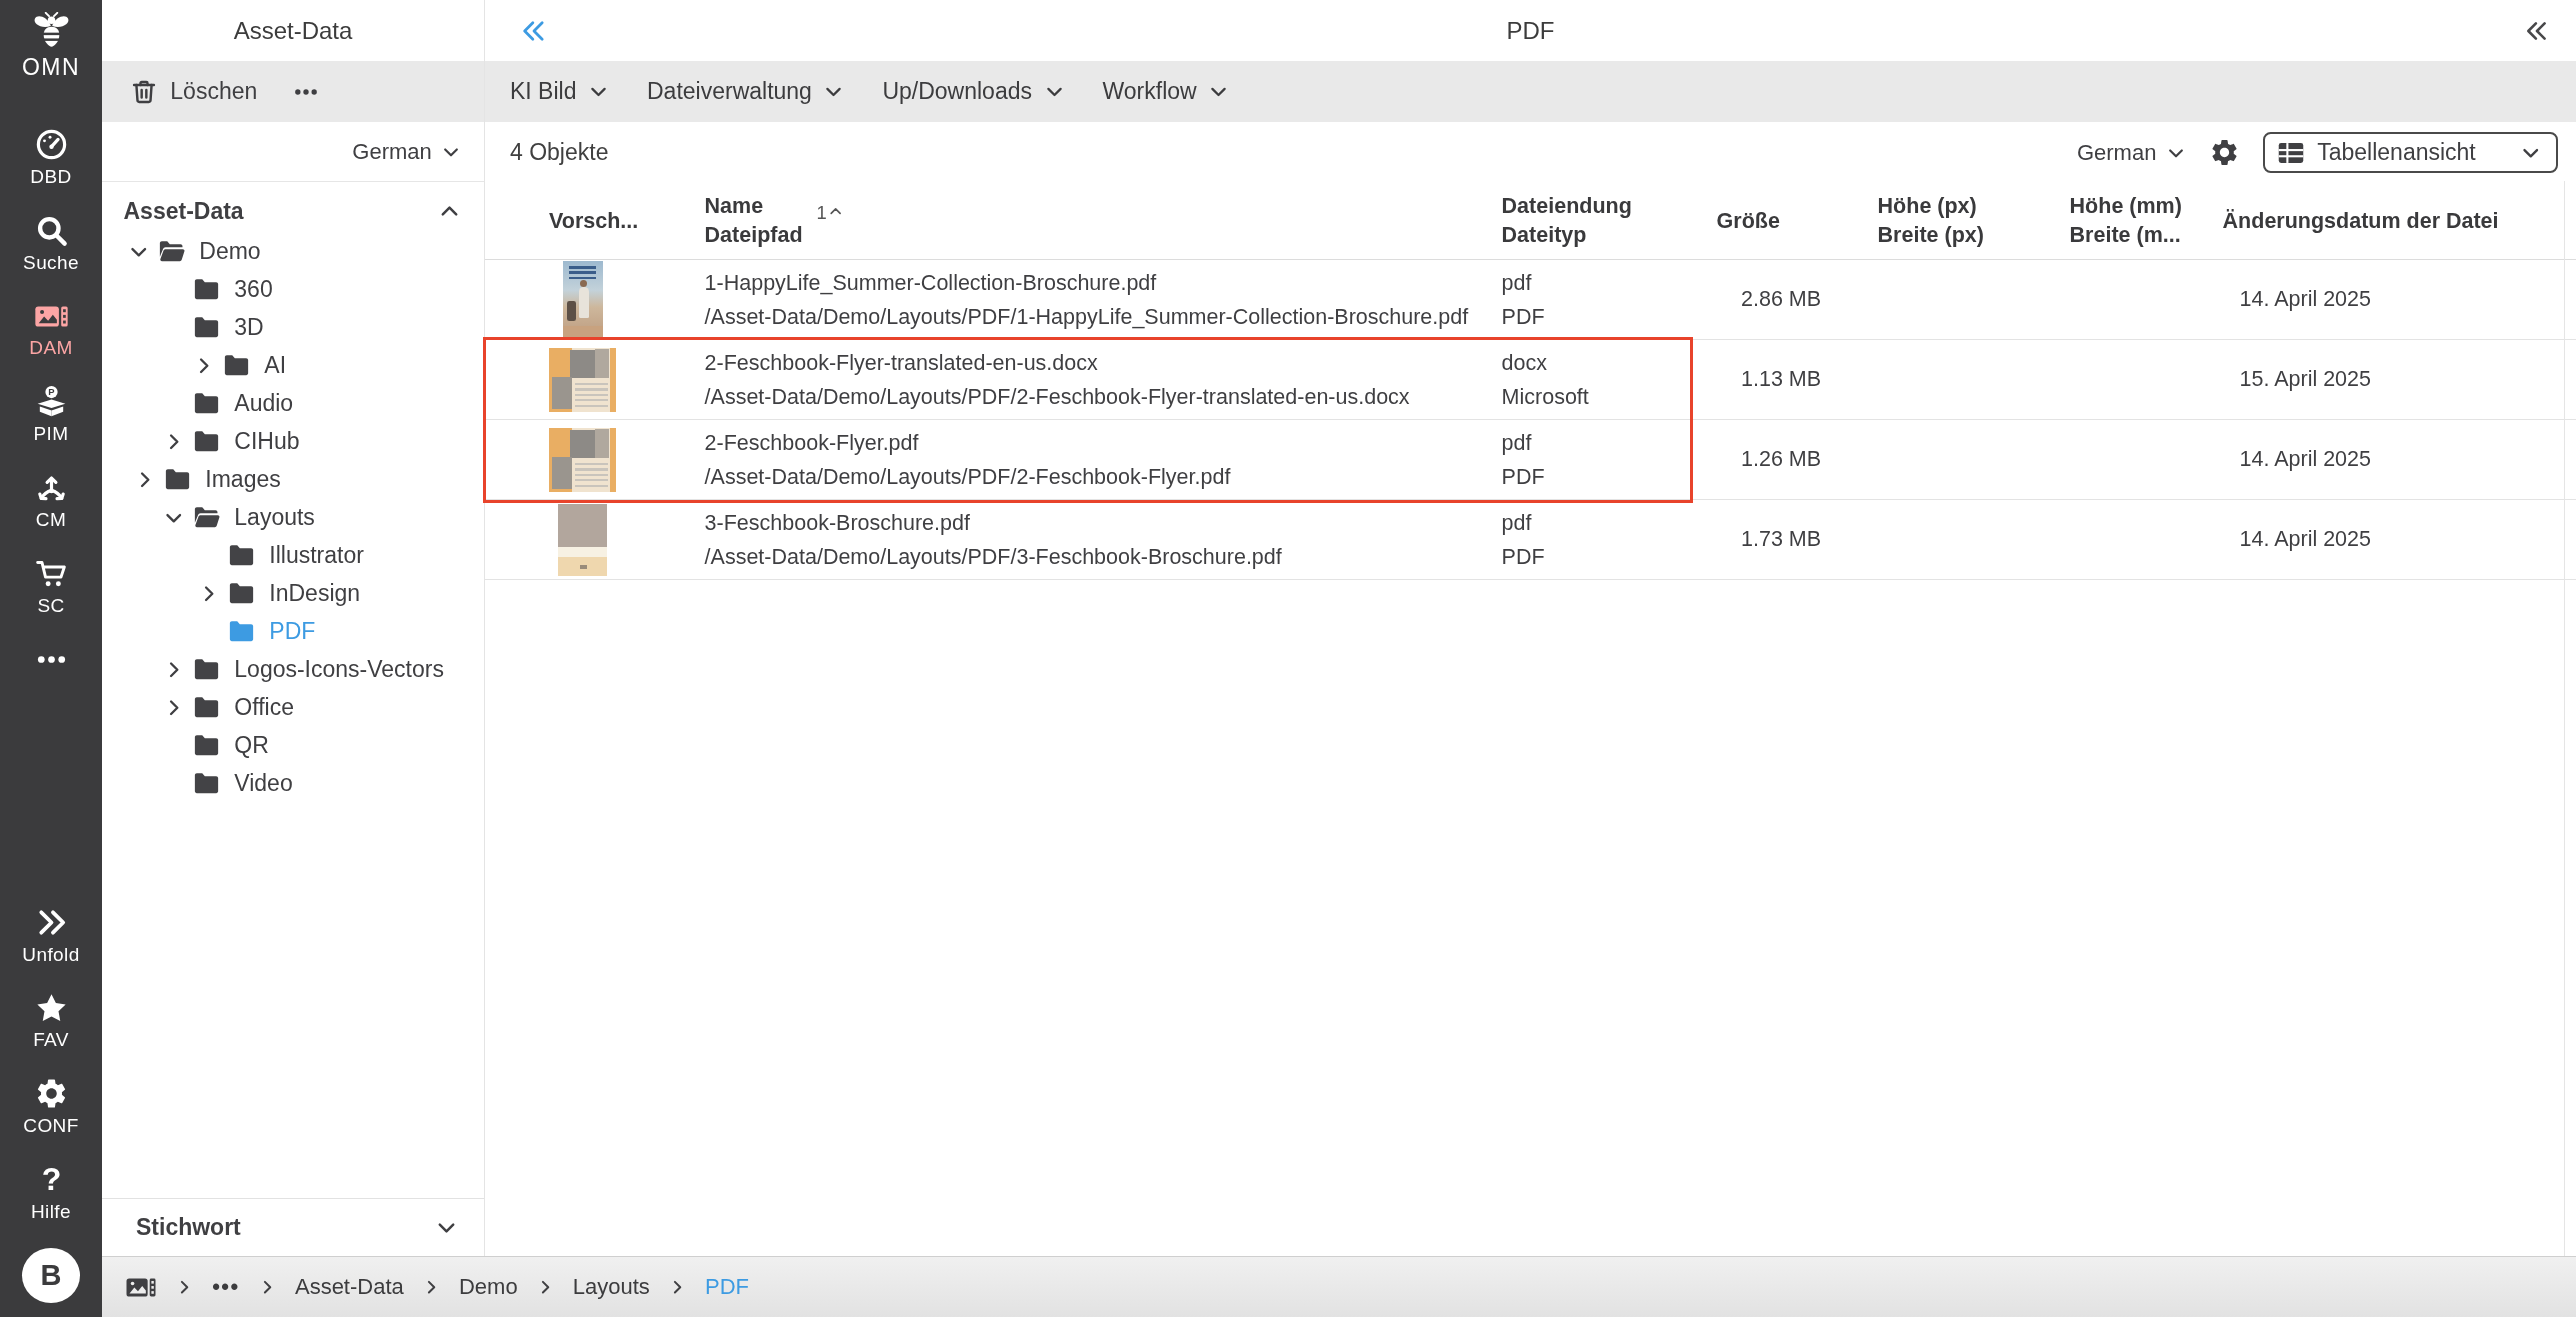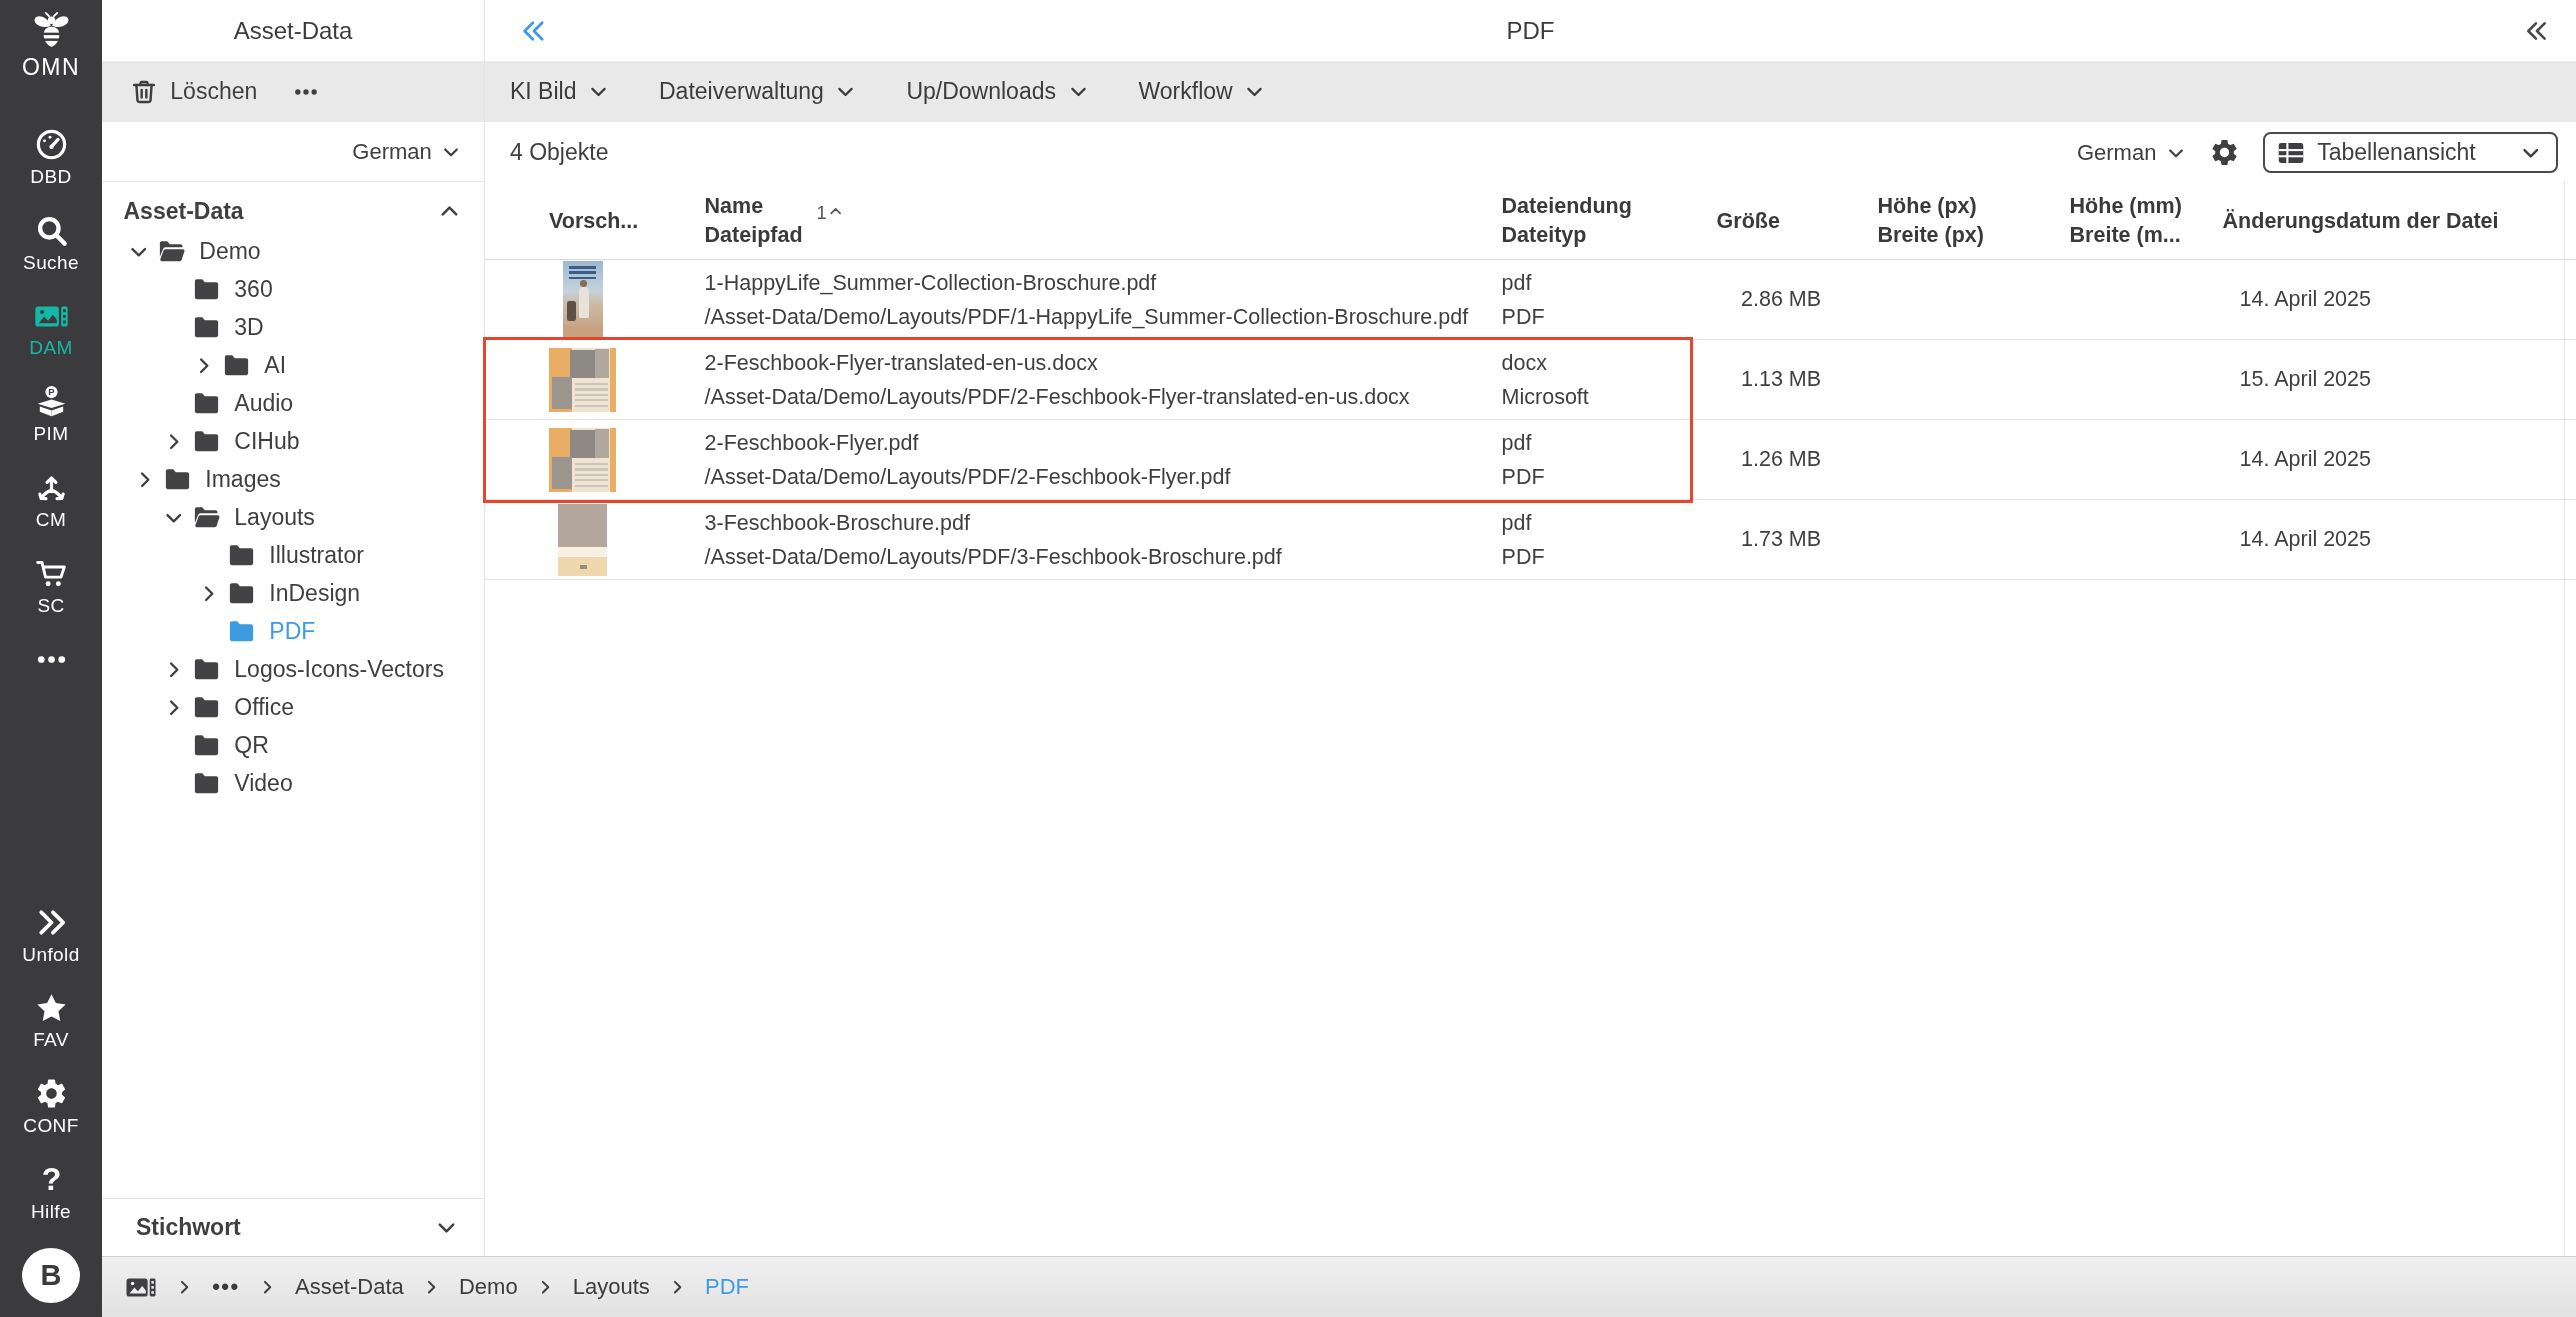--- a/index.html
+++ b/index.html
@@ -7,21 +7,21 @@
   body{font-family:"Liberation Sans","DejaVu Sans",sans-serif;color:#3f3f42;background:#fff}
   .app{display:flex;width:2576px;height:1317px}
 
   
   .sidebar{width:102px;flex-shrink:0;background:#3b3b3d;color:#fff;display:flex;flex-direction:column;align-items:center;padding-top:12.3px}
   .sb-item{display:flex;flex-direction:column;align-items:center;gap:3.8px;margin-bottom:25px;cursor:pointer;width:100%}
   .sb-item.first{margin-bottom:46px}
   .sb-item.dots-item{margin-bottom:0}
   .sb-label{font-size:19px;letter-spacing:0.4px;white-space:nowrap}
   .sb-label.omn{font-size:23px;font-weight:normal;letter-spacing:1.5px}
-  .sb-item.active{color:#14b8a6}
+  .sb-item.active{color:#fca5a5}
   .icon{display:inline-flex;align-items:center;justify-content:center}
   .icon svg{display:block}
   .sb-ic svg{width:35px;height:35px}
   .sb-ic.big svg{width:43px;height:38px}
   .sb-spacer{flex:1}
   .avatar{width:58px;height:55px;border-radius:50%;background:#fff;color:#3b3b3d;display:flex;align-items:center;justify-content:center;font-size:29px;font-weight:bold;margin-bottom:14px;cursor:pointer}
 
   .content-col{flex:1;display:flex;flex-direction:column;min-width:0}
   .panels-row{flex:1;display:flex;min-height:0}
 
@@ -49,21 +49,21 @@
 
   
   .main{flex:1;display:flex;flex-direction:column;position:relative;background:#fff;min-width:0}
   .main::after{content:"";position:absolute;right:10.7px;top:181px;bottom:0;width:1.5px;background:#e5e5e5}
   .main-header{height:61px;display:flex;align-items:center;position:relative;flex-shrink:0}
   .collapse-left{position:absolute;left:35px;color:#3d9be2;cursor:pointer}
   .collapse-left svg{width:28px;height:28px}
   .collapse-right{position:absolute;right:26px;color:#48484a;cursor:pointer}
   .collapse-right svg{width:26px;height:26px}
   .main-title{flex:1;text-align:center;font-size:24px;color:#3c3c3c}
-  .menubar{height:61px;background:#e9e9e9;display:flex;align-items:center;padding-left:25px;gap:50px;flex-shrink:0}
+  .menubar{height:61px;background:#e9e9e9;display:flex;align-items:center;padding-left:25px;gap:38px;flex-shrink:0}
   .menu-item{display:flex;align-items:center;gap:11.5px;font-size:23px;cursor:pointer;color:#3c3c3e}
   .menu-item svg{width:21px;height:21px}
   .info-row{height:61px;display:flex;align-items:center;padding:0 18.4px 0 25px;flex-shrink:0}
   .obj-count{color:#404040;font-size:23px}
   .flex-sp{flex:1}
   .gear-btn{margin:0 23px;color:#3f3f42;cursor:pointer}
   .gear-btn svg{width:31px;height:31px}
   .view-select{height:41px;border:2.3px solid #4a4a4a;border-radius:7.7px;display:flex;align-items:center;padding:0 14px 0 12.3px;gap:12.3px;width:295px;background:#fff;cursor:pointer}
   .view-select .grid-ic{--icon-bg:#fff}
   .view-select .grid-ic svg{width:28px;height:28px}

